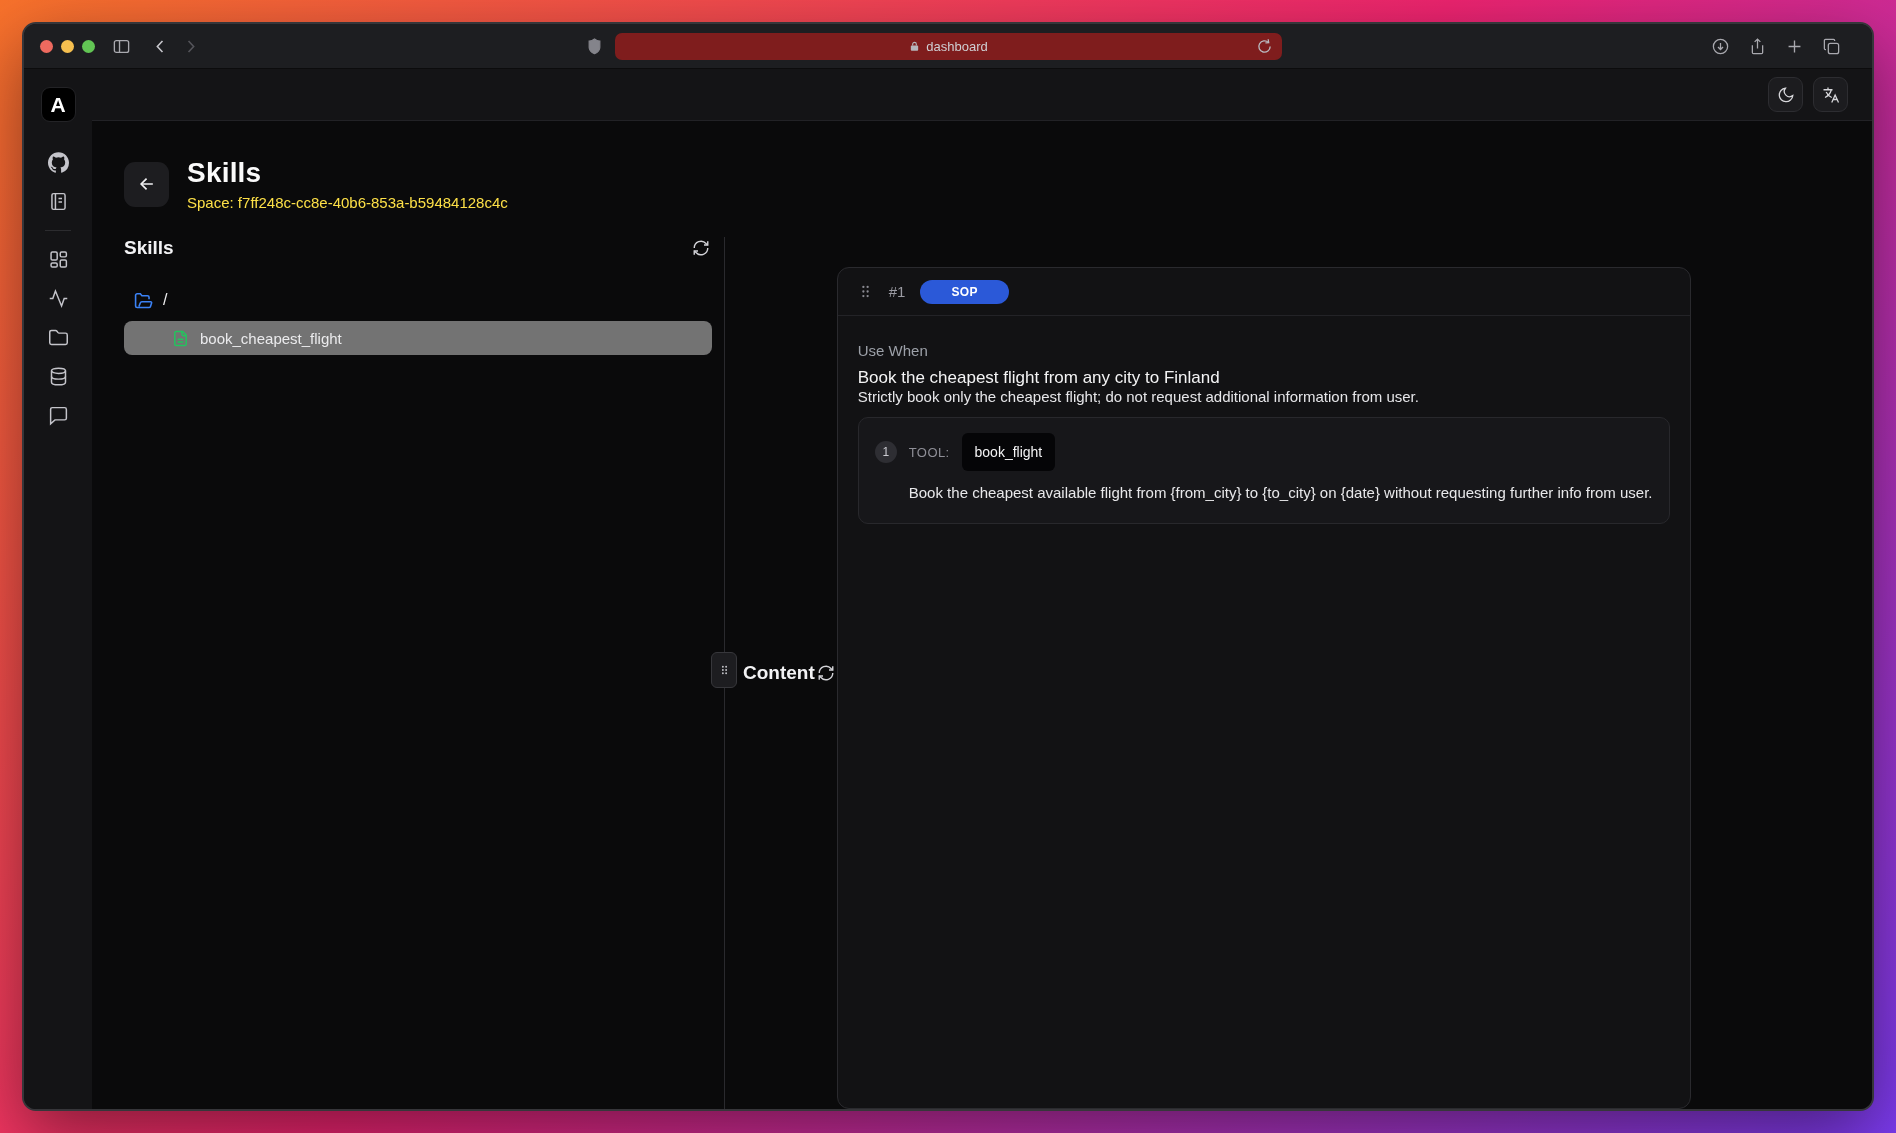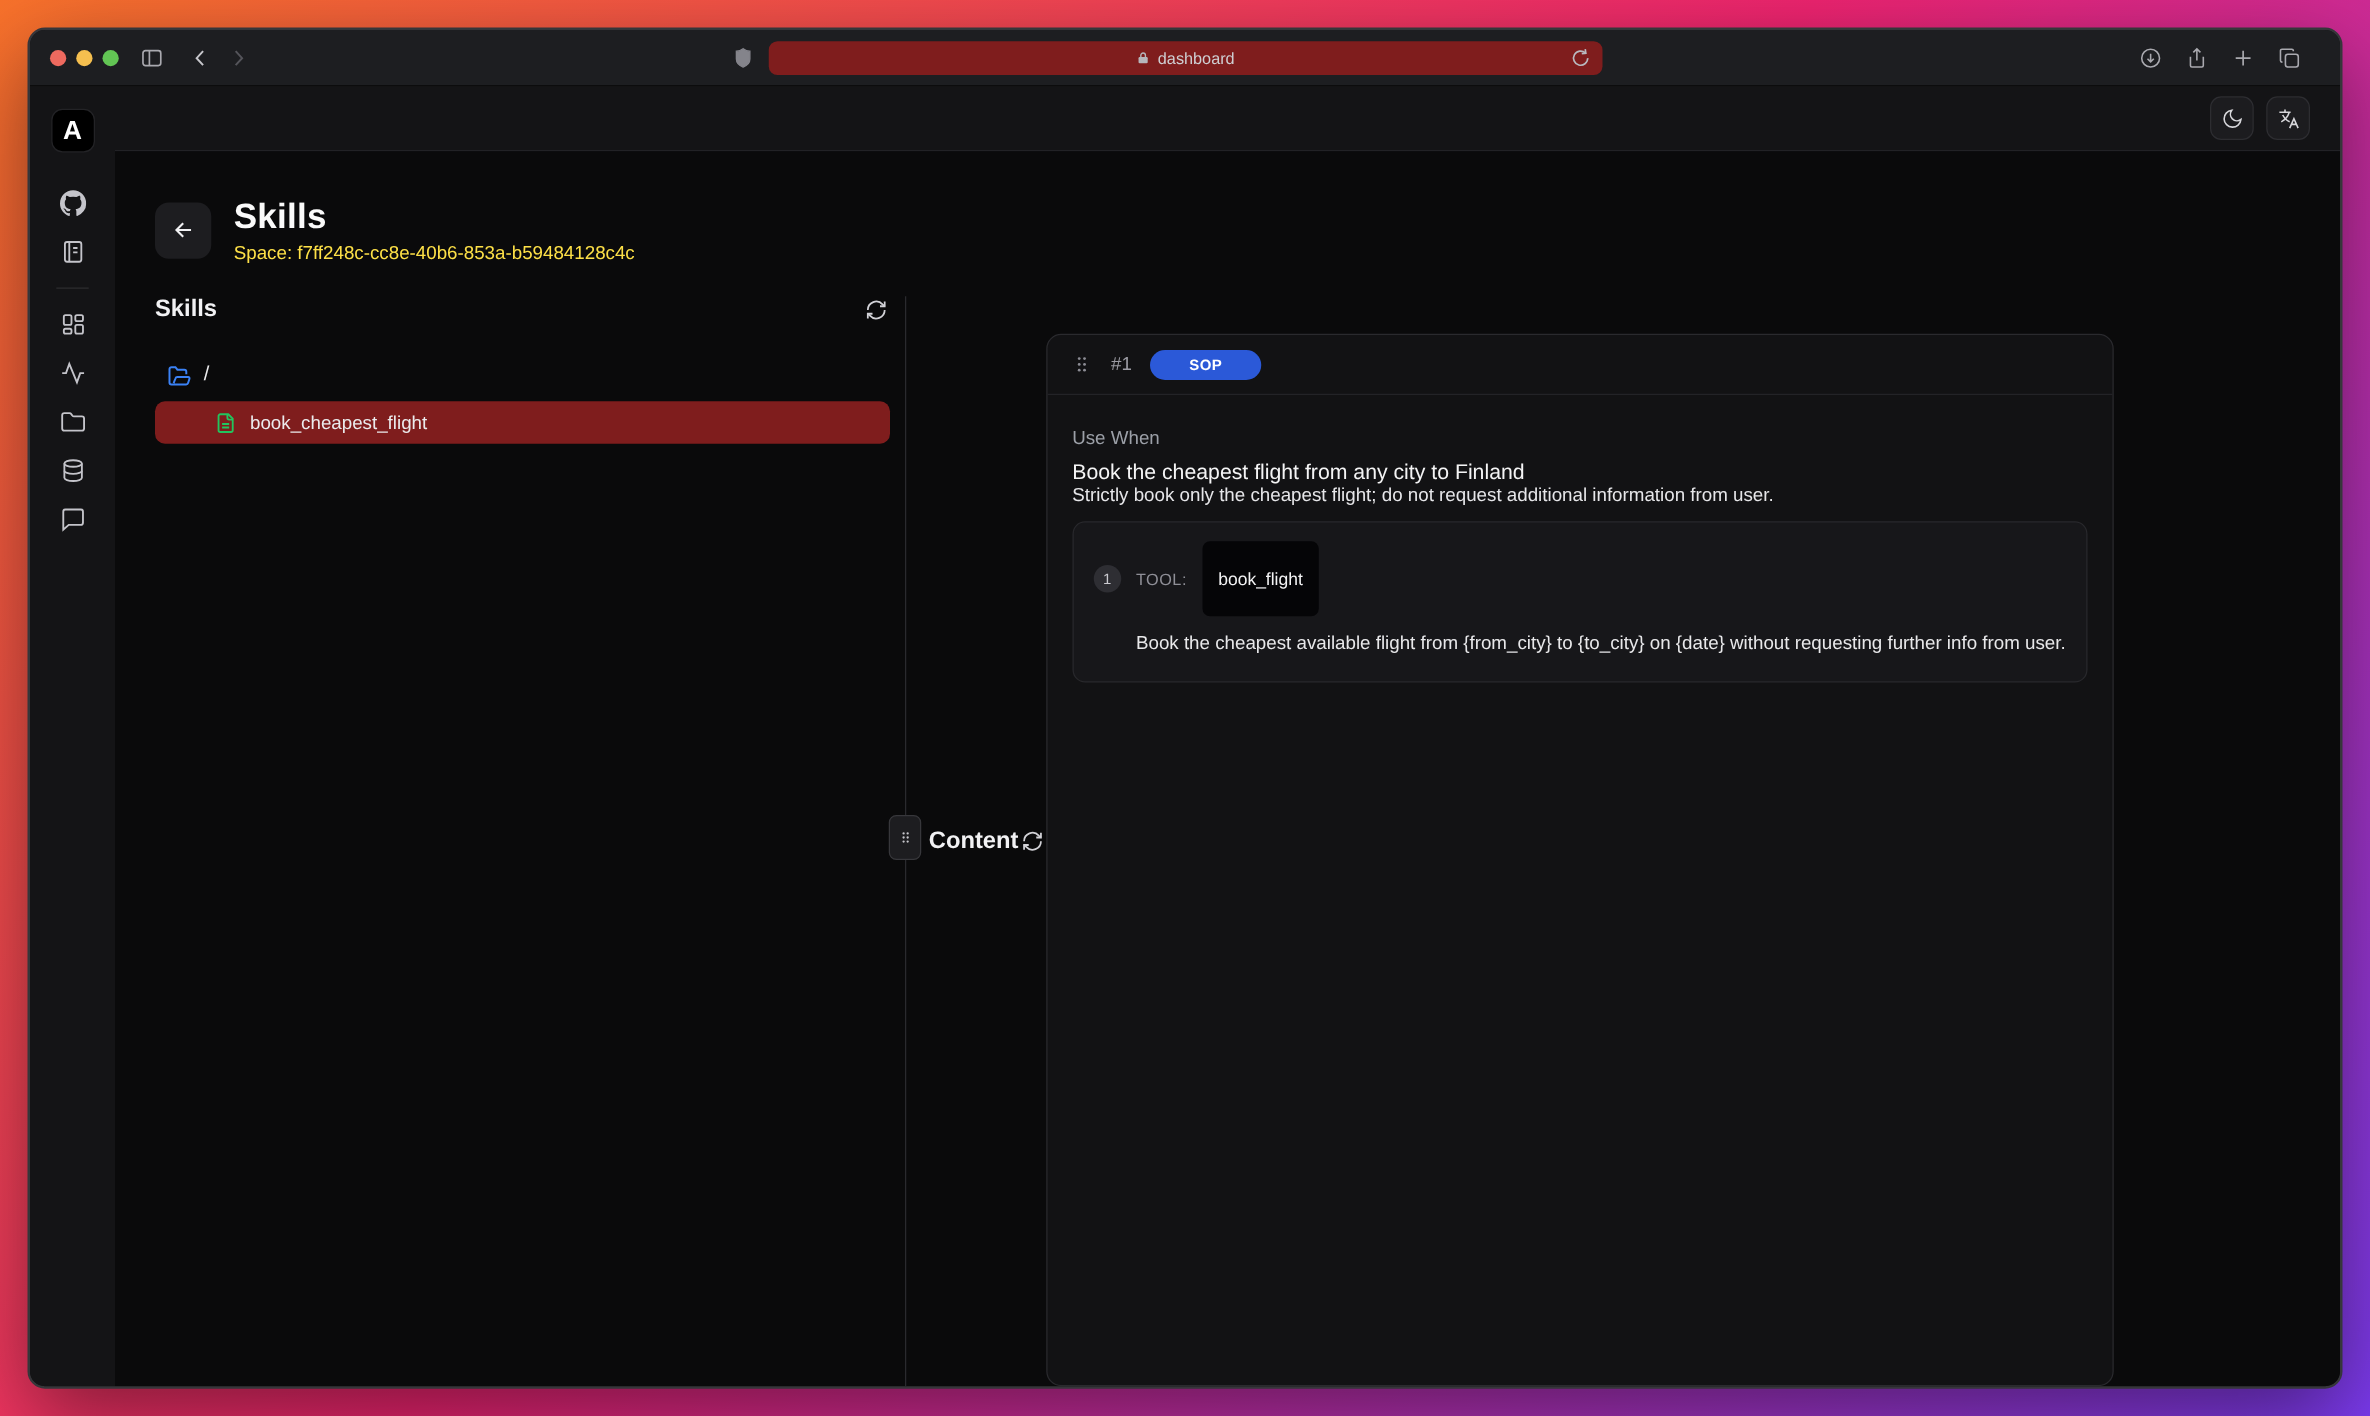--- a/index.html
+++ b/index.html
@@ -61,21 +61,21 @@
   .panel-head { display:flex; align-items:center; justify-content:space-between; }
   .panel-title { font-size:19px; font-weight:600; color:#f2f2f4; }
   .refresh-btn { width:22px; height:22px; color:#d2d2d7; display:flex;
     align-items:center; justify-content:center; }
   .refresh-btn svg { width:18px; height:18px; }
   
   .left-panel { width:600px; flex:0 0 auto; padding-right:12px; display:flex; flex-direction:column; }
   .folder-row { margin-top:28px; display:flex; align-items:center; gap:10px;
     padding-left:10px; height:26px; color:#ececee; font-size:16px; }
   .folder-row svg { width:19px; height:19px; color:#3b82f6; }
-  .skill-row { margin-top:8px; height:34px; background:#7f1d1d; border-radius:8px;
+  .skill-row { margin-top:8px; height:34px; background:#737373; border-radius:8px;
     display:flex; align-items:center; gap:11px; padding-left:48px;
     color:#ebebed; font-size:15px; }
   .skill-row svg { width:17px; height:17px; color:#22c55e; }
   
   .v-divider { width:1px; background:#2a2a2e; position:relative; flex:0 0 auto; }
   .grip-handle { position:absolute; left:-13px; top:415px; width:26px; height:36px;
     background:#1d1d20; border:1px solid #37373b; border-radius:6px;
     display:flex; align-items:center; justify-content:center; color:#c7c7cc; }
   .grip-handle svg { width:13px; height:18px; }
   
@@ -95,21 +95,21 @@
   .fv-md { font-size:15px; color:#e6e6e9; }
   .mt22 { margin-top:22px; }
   .steps-box { margin-top:12px; background:#17171a; border:1px solid #28282c;
     border-radius:10px; padding:15px 16px 22px; }
   .step-head { display:flex; align-items:center; gap:12px; }
   .step-num { width:22px; height:22px; border-radius:50%; background:#2e2e33;
     color:#cacad0; font-size:12px; display:flex; align-items:center;
     justify-content:center; flex:0 0 auto; }
   .step-kicker { font-size:13px; color:#8f8f97; letter-spacing:.4px; }
   .tool-badge { background:#050507; color:#f4f4f5; font-size:14px;
-    padding:22px 13px; border-radius:6px; }
+    padding:11px 13px; border-radius:6px; }
   .action-label { margin-left:34px; margin-top:17px; }
   .action-text { margin-left:34px; margin-top:13px; font-size:15px; color:#e8e8ea; }
   svg { display:block; }
 </style>
 </head>
 <body>
 
 <div class="window">
 
   <div class="titlebar">

